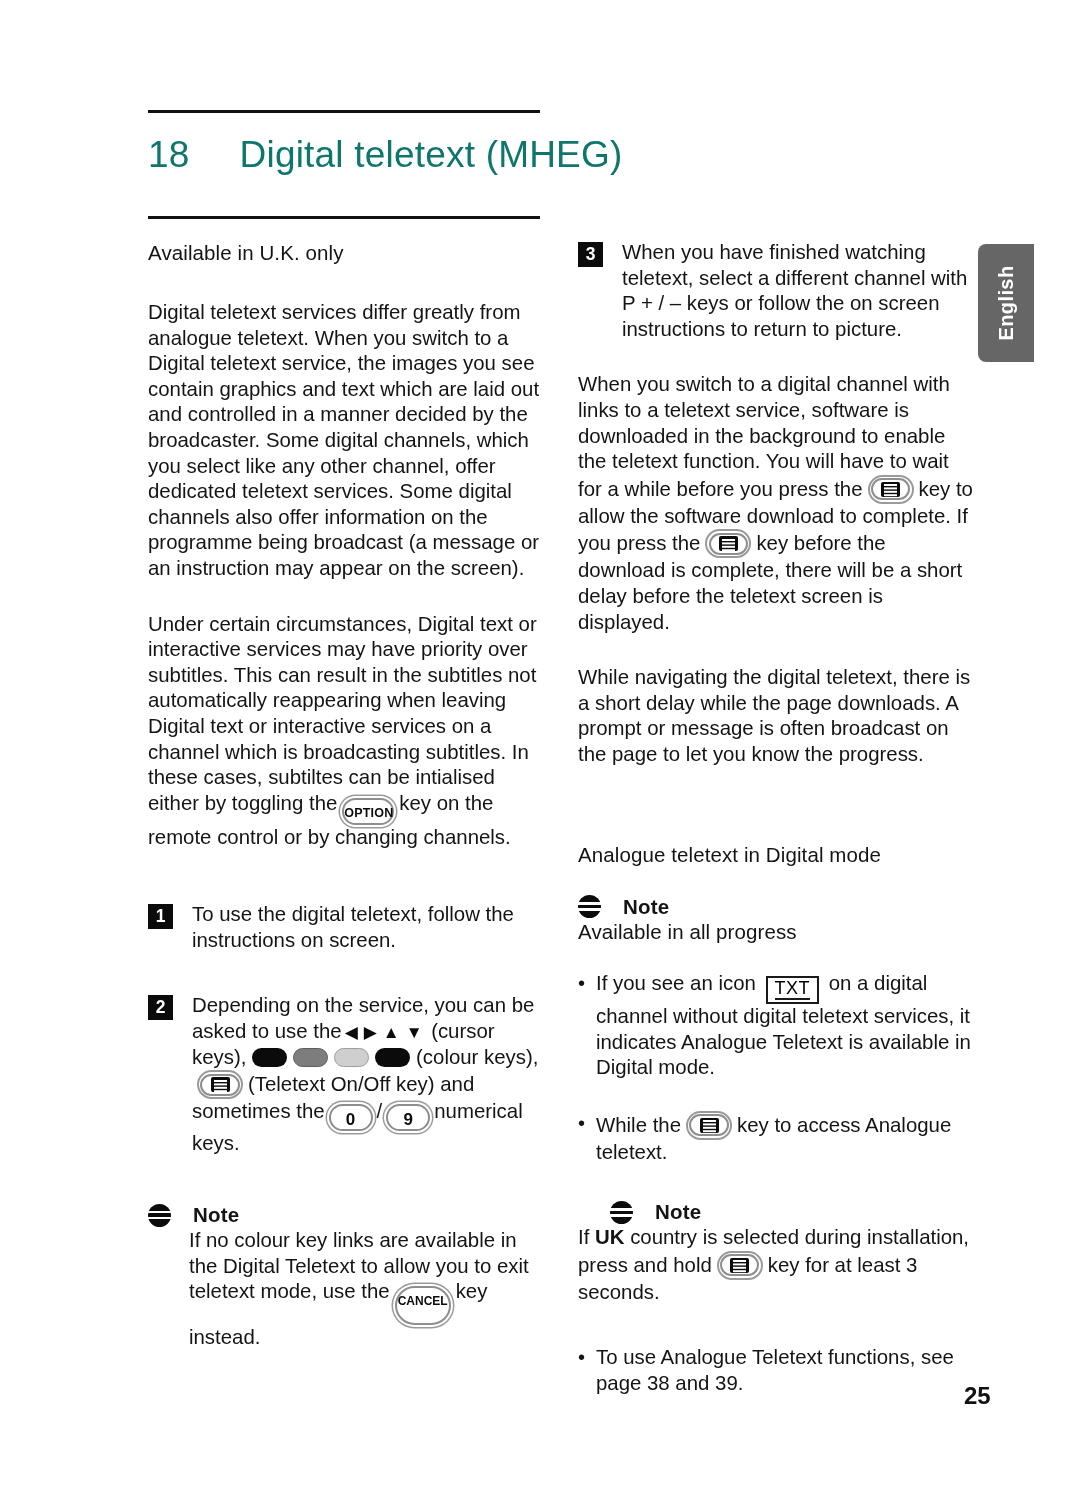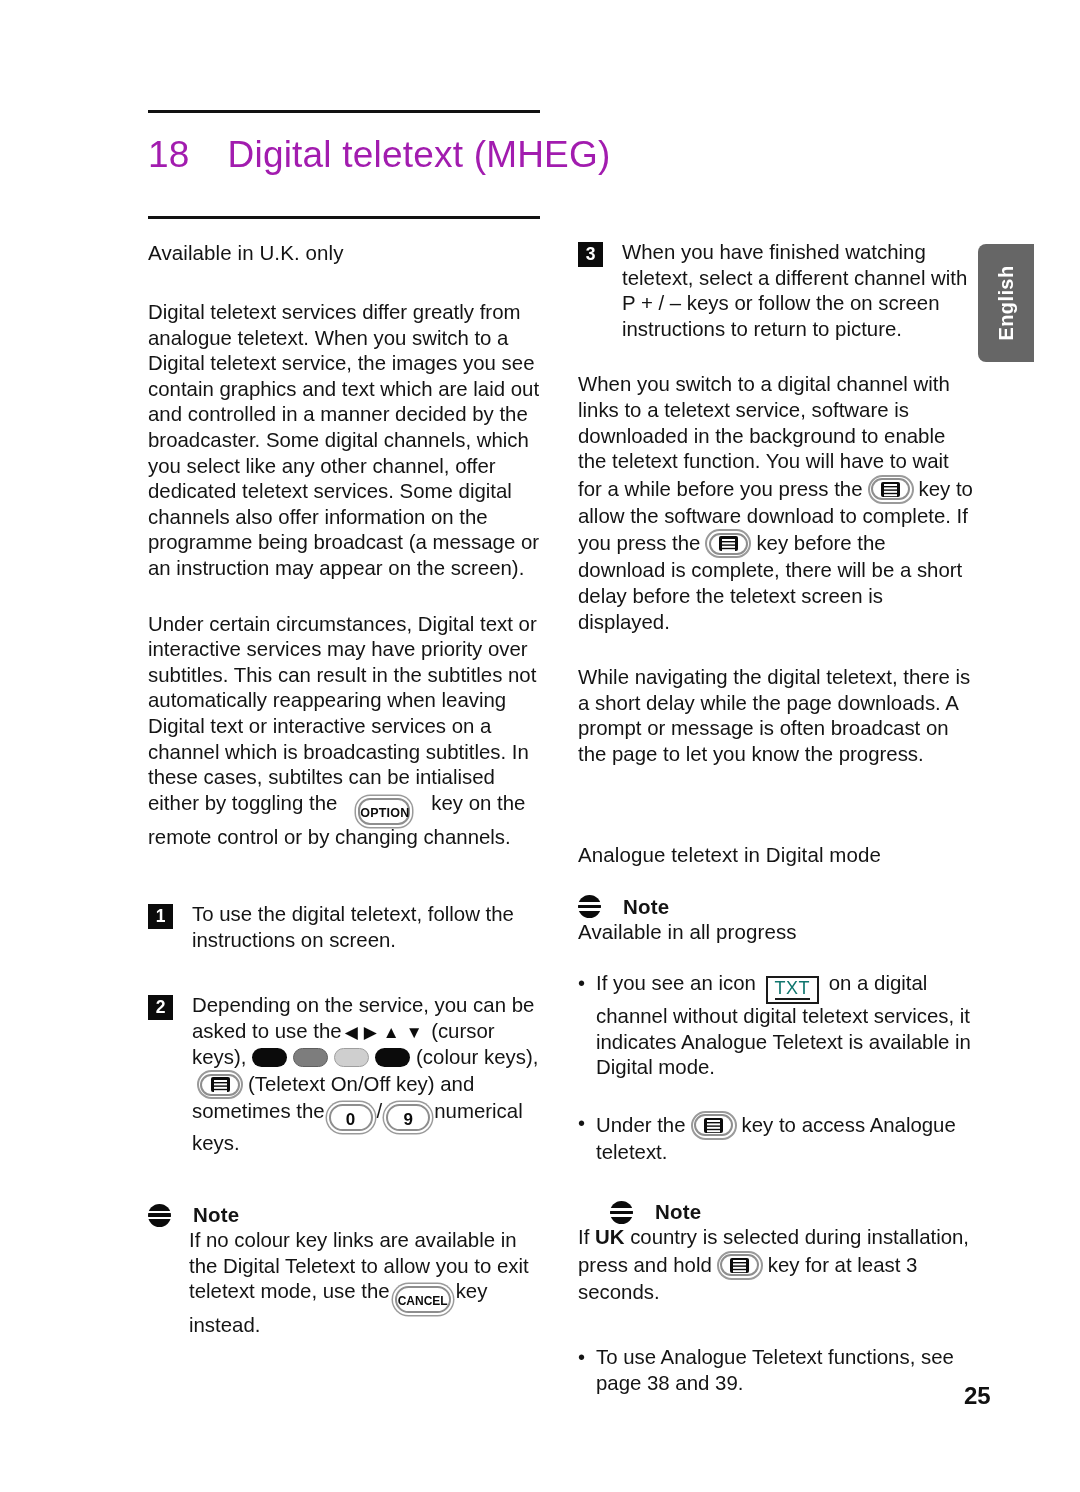--- a/index.html
+++ b/index.html
@@ -34,25 +34,25 @@
   .rule-top { top: 110px; }
   .rule-bottom { top: 216px; }
 
   .chapter-head {
     position: absolute;
     left: 148px;
     top: 134px;
     width: 460px;
     display: flex;
     align-items: baseline;
-    gap: 38px;
+    gap: 50px;
     font-size: 37px;
     font-weight: 400;
     letter-spacing: 0.2px;
-    color: #a21caf;
+    color: #0f766e;
     white-space: nowrap;
   }
   .chapter-num { font-size: 37px; }
   .chapter-title { font-size: 37px; }
 
   
   .col {
     position: absolute;
     top: 240px;
     width: 398px;
@@ -186,26 +186,25 @@
     color: #0b0b0b;
     font-weight: bold;
     line-height: 1;
   }
   .key-option {
     width: 52px;
     height: 27px;
     font-size: 12.5px;
     padding-top: 7px;
     letter-spacing: 0.2px;
-    margin: 0 21px;
-    border-radius: 12px;
+    margin: 0 5px;
   }
   .key-cancel {
     width: 56px;
-    height: 27px;
+    height: 39px;
     font-size: 12px;
     padding-top: 7.5px;
     letter-spacing: 0px;
     margin: 0 5px;
   }
   .key-num {
     width: 44px;
     height: 27px;
     font-size: 17px;
     padding-top: 5.5px;
@@ -283,21 +282,21 @@
   .txt-icon {
     display: inline-block;
     box-sizing: border-box;
     border: 2px solid #1a1a1a;
     padding: 1px 7px 2px 7px;
     font-size: 18px;
     line-height: 19px;
     vertical-align: -4px;
     margin: 0 4px;
     letter-spacing: 0.5px;
-    color: #0f766e;
+    color: #000000;
   }
   .txt-icon span {
     display: inline-block;
     border-bottom: 2px solid #1a1a1a;
     padding-bottom: 0px;
   }
 
   .bold-inline { font-weight: bold; }
 
   
@@ -413,21 +412,21 @@
 
     <div class="bullet">
       <div class="bullet-dot">•</div>
       <div class="bullet-body"><span>If you see an icon</span> <span class="txt-icon"><span>TXT</span></span> <span>on a digital channel without digital teletext services, it indicates Analogue Teletext is available in Digital mode.</span></div>
     </div>
 
     <div class="sp-30"></div>
 
     <div class="bullet">
       <div class="bullet-dot">•</div>
-      <div class="bullet-body"><span>Under the</span><span class="key-txtkey"><span class="ring-outer"></span><span class="ring-inner"></span><span class="glyph"></span></span><span>key to access Analogue teletext.</span></div>
+      <div class="bullet-body"><span>While the</span><span class="key-txtkey"><span class="ring-outer"></span><span class="ring-inner"></span><span class="glyph"></span></span><span>key to access Analogue teletext.</span></div>
     </div>
 
     <div class="sp-34"></div>
 
     <div class="note-head" style="margin-left:32px;">
       <span class="note-icon"></span>
       <span class="note-label">Note</span>
     </div>
     <div class="note-body-flush"><span>If</span> <span class="bold-inline">UK</span> <span>country is selected during installation, press and hold</span><span class="key-txtkey"><span class="ring-outer"></span><span class="ring-inner"></span><span class="glyph"></span></span><span>key for at least 3 seconds.</span></div>
 

